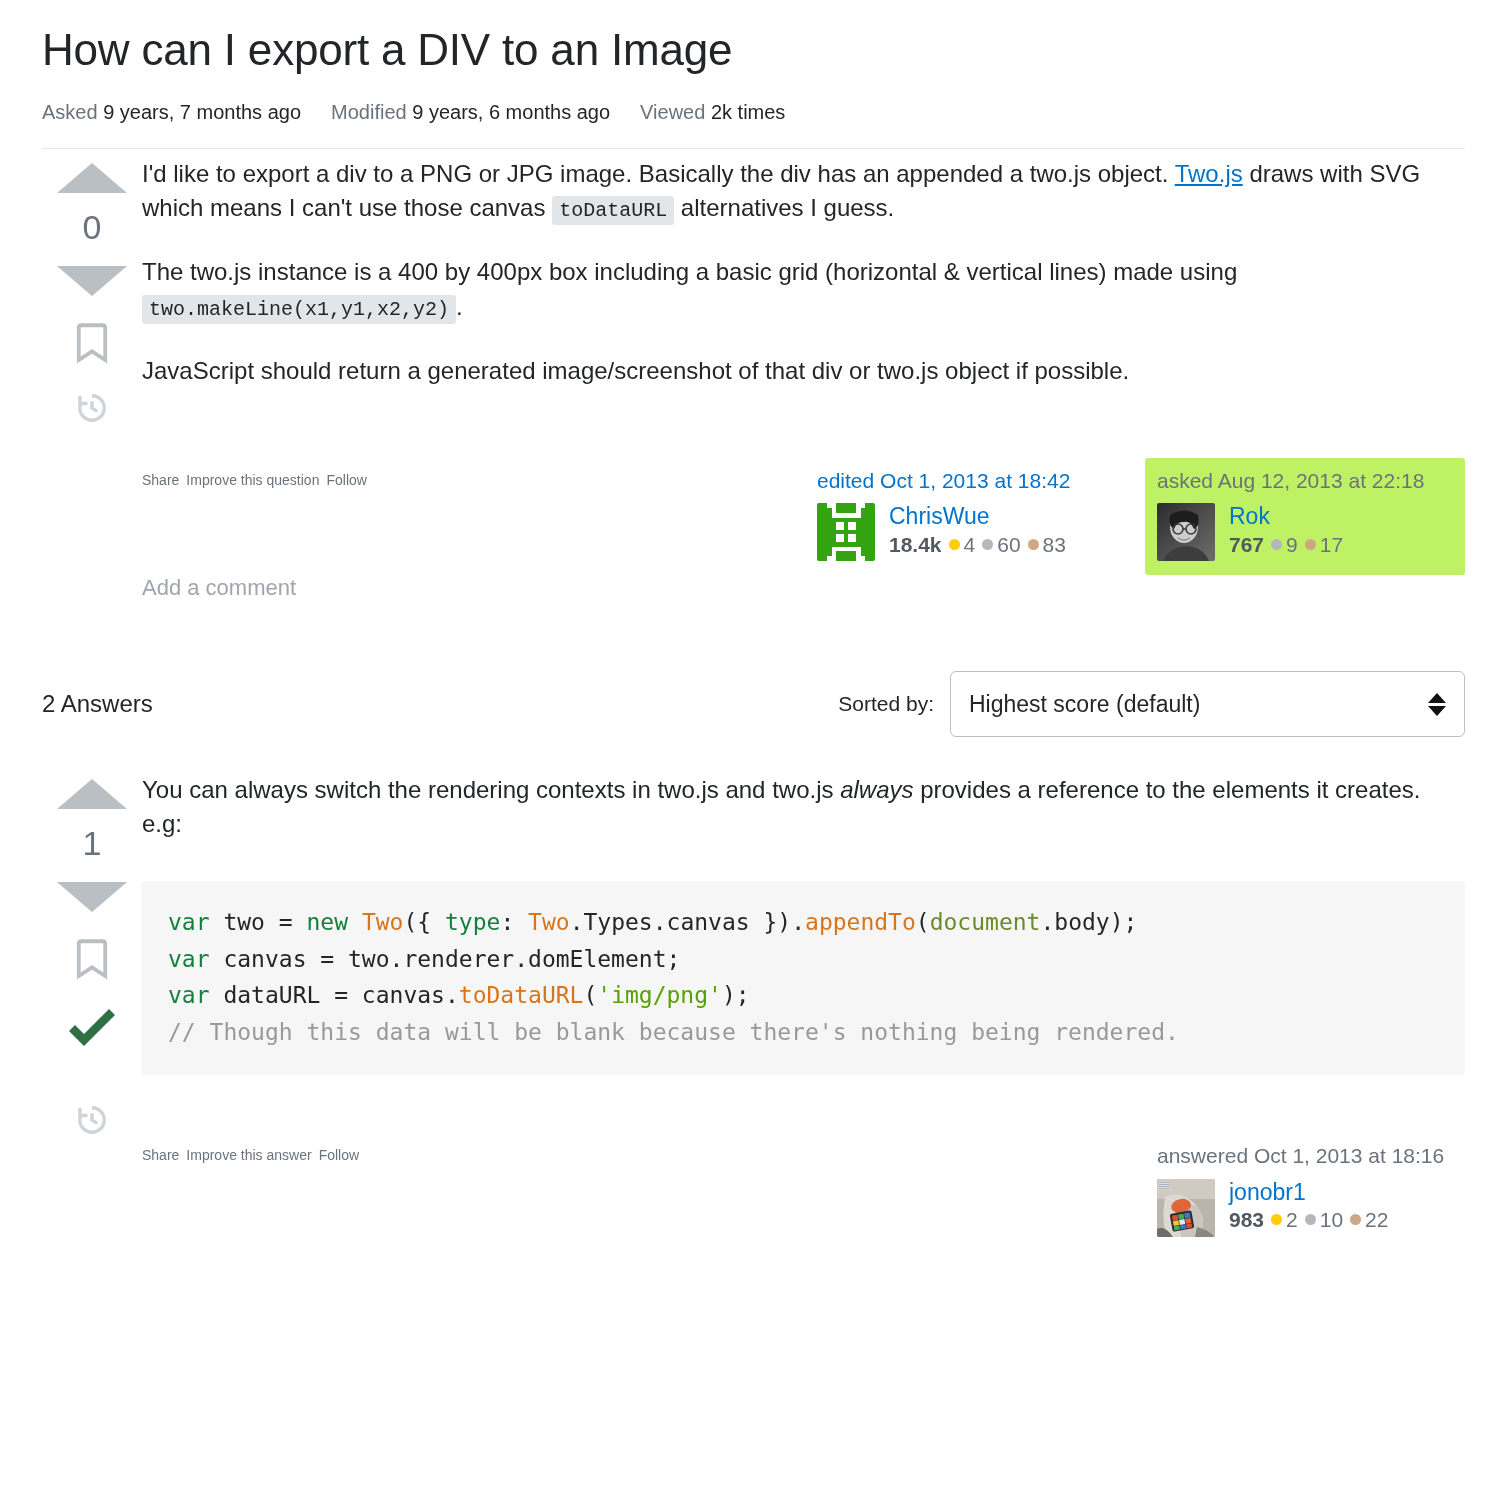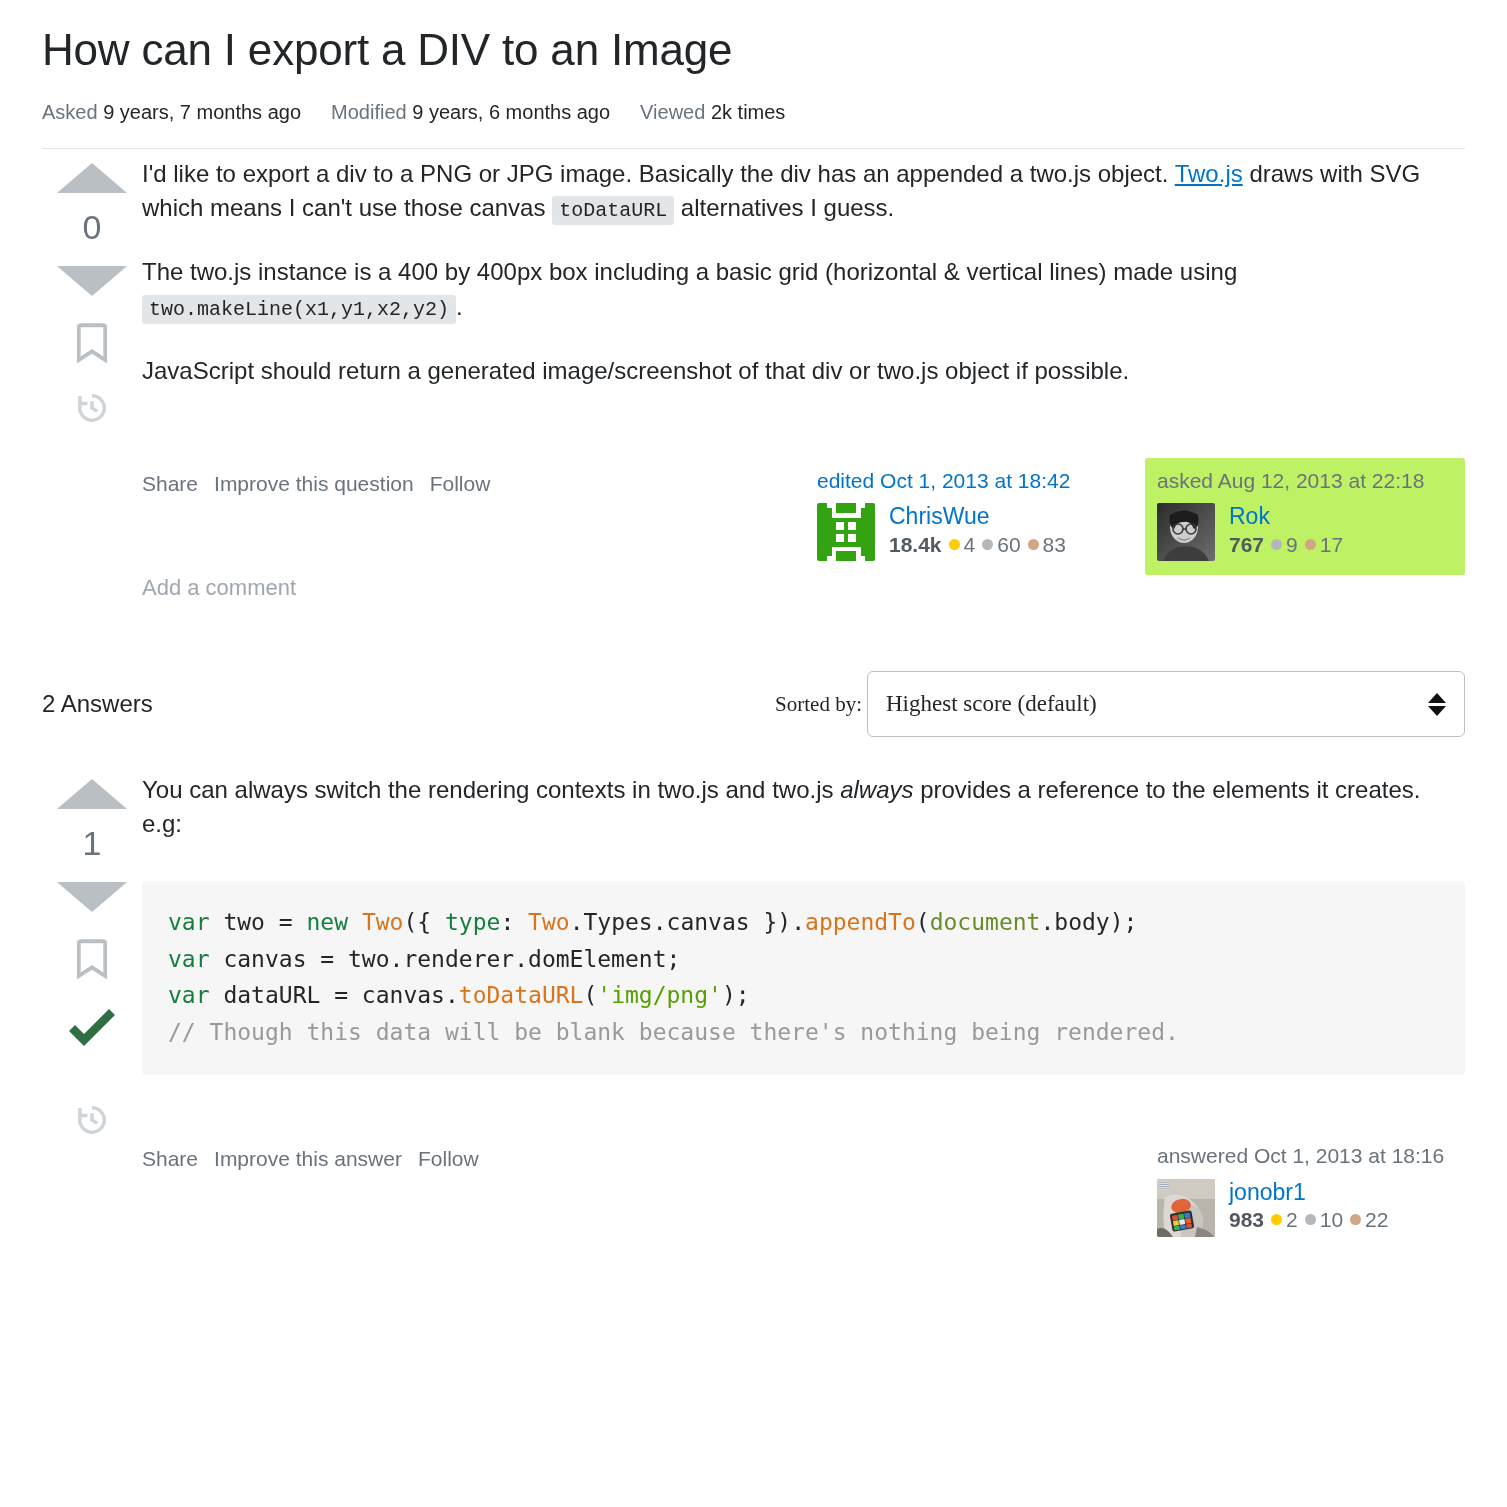--- a/index.html
+++ b/index.html
@@ -111,22 +111,22 @@
 
   
   .postfooter {
     display: flex;
     align-items: flex-start;
     margin-top: 70px;
     gap: 20px;
   }
   .actions {
     display: flex;
-    gap: 16px;
-    font-size: 21px;
+    gap: 7px;
+    font-size: 14px;
     color: #6a737c;
     padding-top: 14px;
     flex: 0 0 auto;
     align-items: center;
   }
   .actions span { cursor: pointer; white-space: nowrap; }
   .spacer { flex: 1 1 auto; }
 
   .usercard {
     width: 320px;
@@ -185,26 +185,25 @@
   }
   .answers-count {
     font-size: 24px;
     color: #232629;
     font-weight: 400;
   }
   .sortwrap {
     margin-left: auto;
     display: flex;
     align-items: center;
-    gap: 5px;
-    font-family: Liberation Serif, serif;
+    gap: 16px;
   }
   .sortlabel { font-size: 21px; color: #232629; }
   .select {
-    width: 598px;
+    width: 515px;
     height: 66px;
     border: 1px solid #babfc4;
     border-radius: 6px;
     background: #ffffff;
     display: flex;
     align-items: center;
     padding: 0 18px;
     font-size: 23px;
     color: #232629;
     cursor: pointer;

